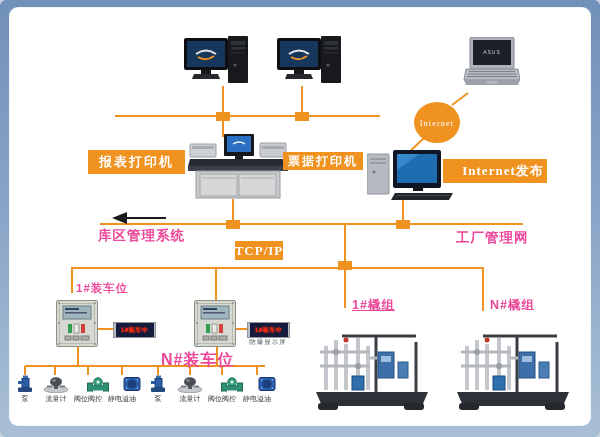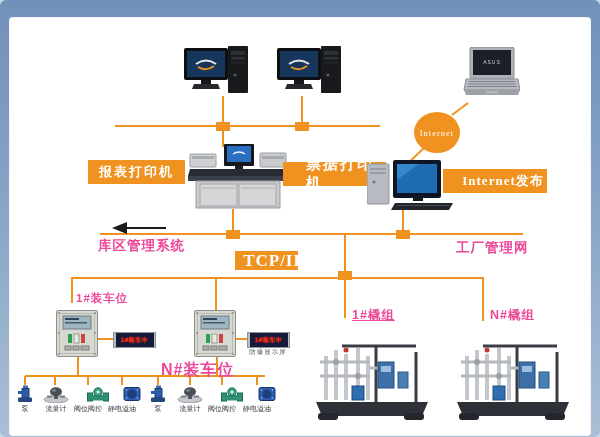--- a/index.html
+++ b/index.html
@@ -1,18 +1,18 @@
 <!DOCTYPE html>
 <html><head>
 <meta charset="utf-8">
 <style>
   html,body{margin:0;padding:0;}
   body{font-family:"Liberation Sans",sans-serif;background:#c9d6e4;}
   #frame{position:relative;width:600px;height:437px;background:linear-gradient(180deg,#7190ba 0%,#87a3c6 45%,#a9bfd5 100%);border-radius:6px;overflow:hidden;}
-  #canvas{position:absolute;left:10px;top:18px;width:580px;height:417px;background:#ffffff;border-radius:3px;box-shadow:0 0 0 1px #f2f6fa;}
+  #canvas{position:absolute;left:10px;top:8px;width:580px;height:417px;background:#ffffff;border-radius:8px;box-shadow:0 0 0 1px #f2f6fa;}
   .abs{position:absolute;}
   .olabel{background:#EF9220;color:#ffffff;font-family:"Liberation Serif",serif;display:flex;align-items:center;justify-content:center;letter-spacing:2px;font-weight:bold;}
   .btext{color:#ec4899;font-weight:bold;letter-spacing:1px;white-space:nowrap;}
   .devlabel{color:#30343a;font-size:7px;text-align:center;white-space:nowrap;letter-spacing:0;}
   .ledpanel{background:#b9bdc4;border:1px solid #8d929b;display:flex;align-items:center;justify-content:center;}
   .ledinner{width:100%;height:100%;margin:1.5px;background:#141b3d;display:flex;align-items:center;justify-content:center;}
   .ledtext{color:#ff2b12;font-size:6px;font-weight:bold;font-family:"DejaVu Sans Mono",monospace;letter-spacing:0.5px;text-shadow:0 0 2px #ff3000;white-space:nowrap;}
   .inet{background:#EF9220;border-radius:50%;display:flex;align-items:center;justify-content:center;color:#fff;font-family:"Liberation Serif",serif;letter-spacing:1px;}
   svg{display:block;}
 </style>
@@ -121,39 +121,39 @@
     <rect x="47" y="22" width="8" height="3" fill="#1b1e23"></rect>
     <polygon points="2,25 98,25 100,32 0,32" fill="#262b33"></polygon>
     <rect x="0" y="32" width="100" height="5" fill="#3a404a"></rect>
     <rect x="8" y="37" width="84" height="27" fill="#c8cacc" stroke="#97999c"></rect>
     <rect x="12" y="40" width="37" height="22" fill="#d4d6d8" stroke="#a3a5a8"></rect>
     <rect x="51" y="40" width="37" height="22" fill="#d4d6d8" stroke="#a3a5a8"></rect>
     <line x1="14" y1="44" x2="47" y2="44" stroke="#aeb0b3"></line>
     <line x1="53" y1="44" x2="86" y2="44" stroke="#aeb0b3"></line>
   </svg>
 
-  <div class="abs olabel" style="left:273px;top:144px;width:80px;height:24px;font-size:15px;padding-left:23px;">票据打印机</div>
+  <div class="abs olabel" style="left:273px;top:144px;width:80px;height:18px;font-size:12px;">票据打印机</div>
 
   <svg class="abs" style="left:357px;top:142px;" width="86" height="50" viewBox="0 0 86 50">
     <rect x="0" y="4" width="22" height="40" rx="1" fill="#b7bac0" stroke="#8f949b"></rect>
     <rect x="3" y="8" width="16" height="2" fill="#989ca3"></rect>
     <rect x="3" y="12" width="16" height="2" fill="#989ca3"></rect>
     <circle cx="7" cy="22" r="1.5" fill="#71767d"></circle>
     <rect x="26" y="0" width="48" height="38" rx="2" fill="#0e1526"></rect>
     <rect x="30" y="4" width="40" height="29" fill="#1f6db0"></rect>
     <polygon points="30,4 52,4 30,20" fill="#3c93d6" opacity="0.7"></polygon>
     <rect x="46" y="38" width="10" height="3" fill="#14171c"></rect>
     <polygon points="28,43 86,43 82,50 24,50" fill="#23262b"></polygon>
     <line x1="30" y1="45.5" x2="82" y2="45.5" stroke="#474b52"></line>
   </svg>
 
   <div class="abs olabel" style="left:433px;top:151px;width:88px;height:24px;font-size:13px;letter-spacing:1px;padding-left:16px;">Internet发布</div>
 
   <div class="abs btext" style="left:88px;top:219px;font-size:13.5px;">库区管理系统</div>
-  <div class="abs olabel" style="left:225px;top:233px;width:48px;height:19px;font-size:17px;letter-spacing:1px;padding-left:15px;">TCP/IP</div>
+  <div class="abs olabel" style="left:225px;top:233px;width:48px;height:19px;font-size:13px;letter-spacing:1px;">TCP/IP</div>
   <div class="abs btext" style="left:446px;top:221px;font-size:13.5px;">工厂管理网</div>
 
   <div class="abs btext" style="left:66px;top:273px;font-size:11.5px;">1#装车位</div>
   <div class="abs btext" style="left:151px;top:342px;font-size:16px;">N#装车位</div>
 
   <svg class="abs" style="left:46px;top:292px;" width="42" height="47" viewBox="0 0 42 47">
     <rect x="0.5" y="0.5" width="41" height="46" rx="1.5" fill="#d6d8d2" stroke="#8e9088"></rect>
     <rect x="3.5" y="3.5" width="35" height="40" fill="none" stroke="#b8baaf"></rect>
     <rect x="7" y="6" width="28" height="13" fill="#9fb6bf" stroke="#6f7d84"></rect>
     <rect x="9" y="8" width="14" height="2" fill="#31425e"></rect>

